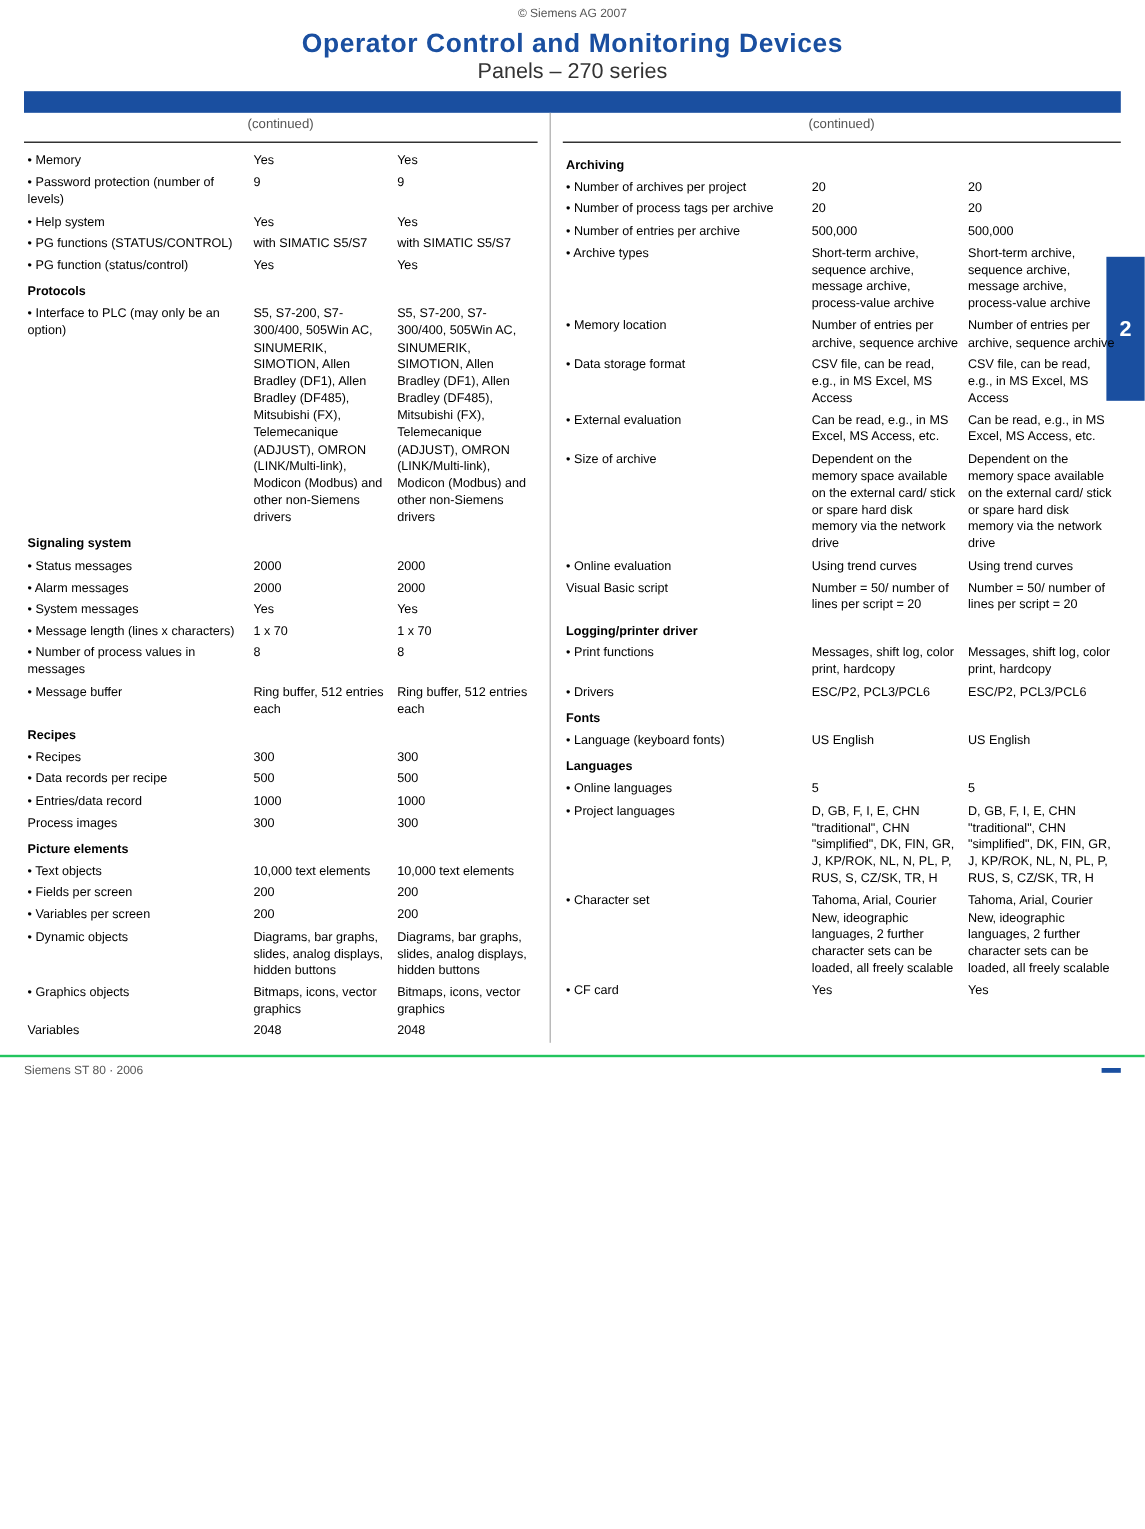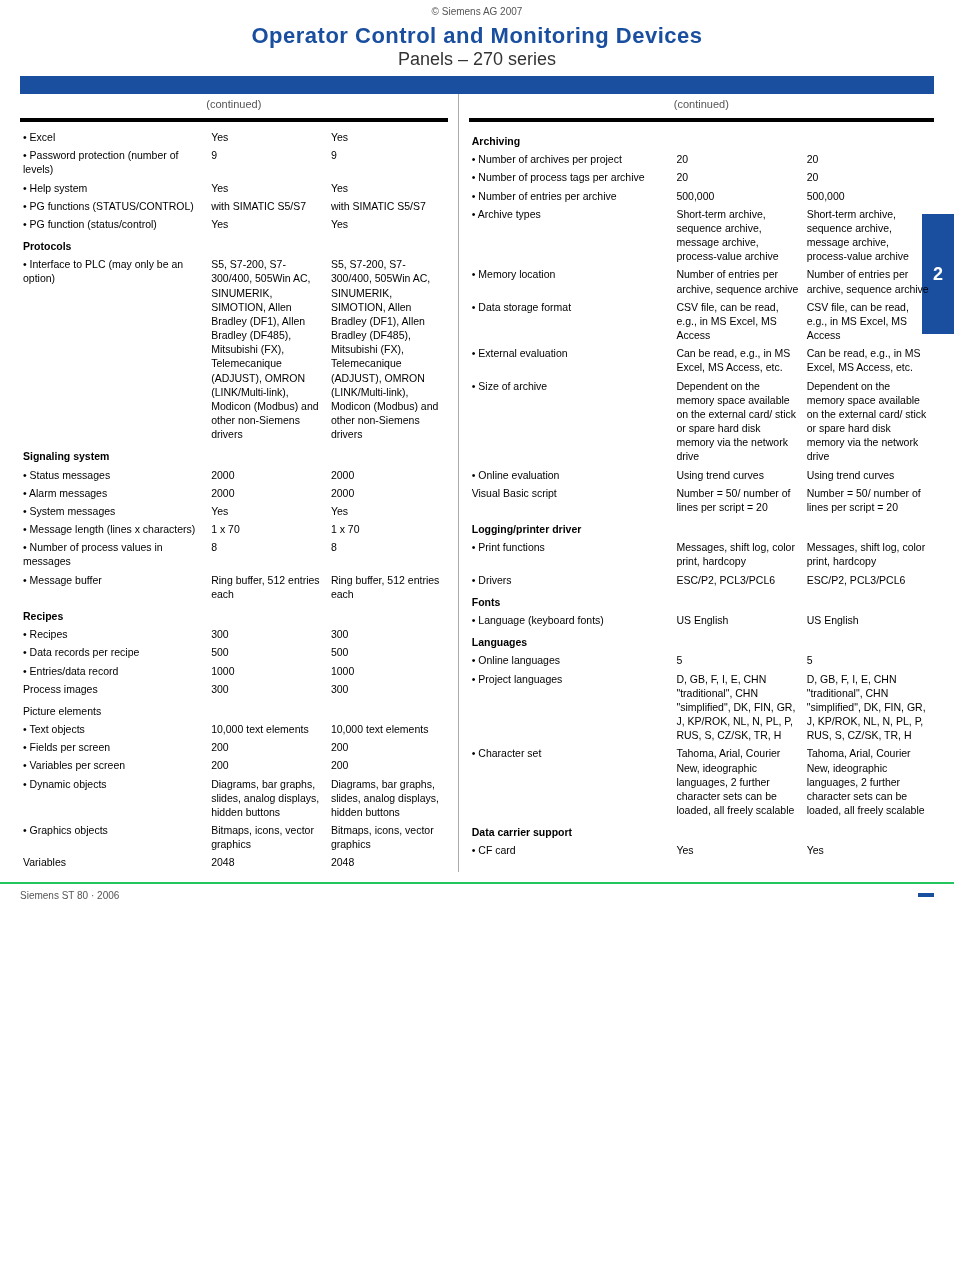--- a/index.html
+++ b/index.html
@@ -62,21 +62,21 @@
     }
     .right-panel {
       width: 52%;
       padding-left: 10px;
     }
     .continued-header {
       text-align: center;
       font-size: 11px;
       color: #555;
       padding: 4px 0 8px 0;
-      border-bottom: 4px solid #000000;
+      border-bottom: 1px solid #000000;
       margin-bottom: 6px;
     }
     table.spec-table {
       width: 100%;
       border-collapse: collapse;
       font-size: 10.5px;
     }
     table.spec-table td {
       vertical-align: top;
       padding: 2px 3px;
@@ -130,21 +130,21 @@
   <div class="left-panel">
     <div class="continued-header">(continued)</div>
     <table class="spec-table">
       <colgroup>
         <col class="col-label">
         <col class="col-val1">
         <col class="col-val2">
       </colgroup>
       <tbody id="left-tbody">
           <tr>
-            <td>• Excel</td>
+            <td>• Memory</td>
             <td>Yes</td>
             <td>Yes</td>
           </tr>
           <tr>
             <td>• Password protection (number of levels)</td>
             <td>9</td>
             <td>9</td>
           </tr>
           <tr>
             <td>• Help system</td>
@@ -219,21 +219,21 @@
             <td>• Entries/data record</td>
             <td>1000</td>
             <td>1000</td>
           </tr>
           <tr>
             <td>Process images</td>
             <td>300</td>
             <td>300</td>
           </tr>
           <tr class="section-header">
-            <td colspan="3" style="font-weight: normal; padding-top: 6px; margin-left: 25px;">Picture elements</td>
+            <td colspan="3" style="font-weight: bold; padding-top: 6px; margin-left: 25px;">Picture elements</td>
           </tr>
           <tr>
             <td>• Text objects</td>
             <td>10,000 text elements</td>
             <td>10,000 text elements</td>
           </tr>
           <tr>
             <td>• Fields per screen</td>
             <td>200</td>
             <td>200</td>
@@ -355,23 +355,20 @@
           <tr>
             <td>• Project languages</td>
             <td>D, GB, F, I, E, CHN "traditional", CHN "simplified", DK, FIN, GR, J, KP/ROK, NL, N, PL, P, RUS, S, CZ/SK, TR, H</td>
             <td>D, GB, F, I, E, CHN "traditional", CHN "simplified", DK, FIN, GR, J, KP/ROK, NL, N, PL, P, RUS, S, CZ/SK, TR, H</td>
           </tr>
           <tr>
             <td>• Character set</td>
             <td>Tahoma, Arial, Courier New, ideographic languages, 2 further character sets can be loaded, all freely scalable</td>
             <td>Tahoma, Arial, Courier New, ideographic languages, 2 further character sets can be loaded, all freely scalable</td>
           </tr>
-          <tr class="section-header">
-            <td colspan="3" style="font-weight: bold; padding-top: 6px;">Data carrier support</td>
-          </tr>
           <tr>
             <td>• CF card</td>
             <td>Yes</td>
             <td>Yes</td>
           </tr>
         </tbody>
     </table>
   </div>
 </div>
 

